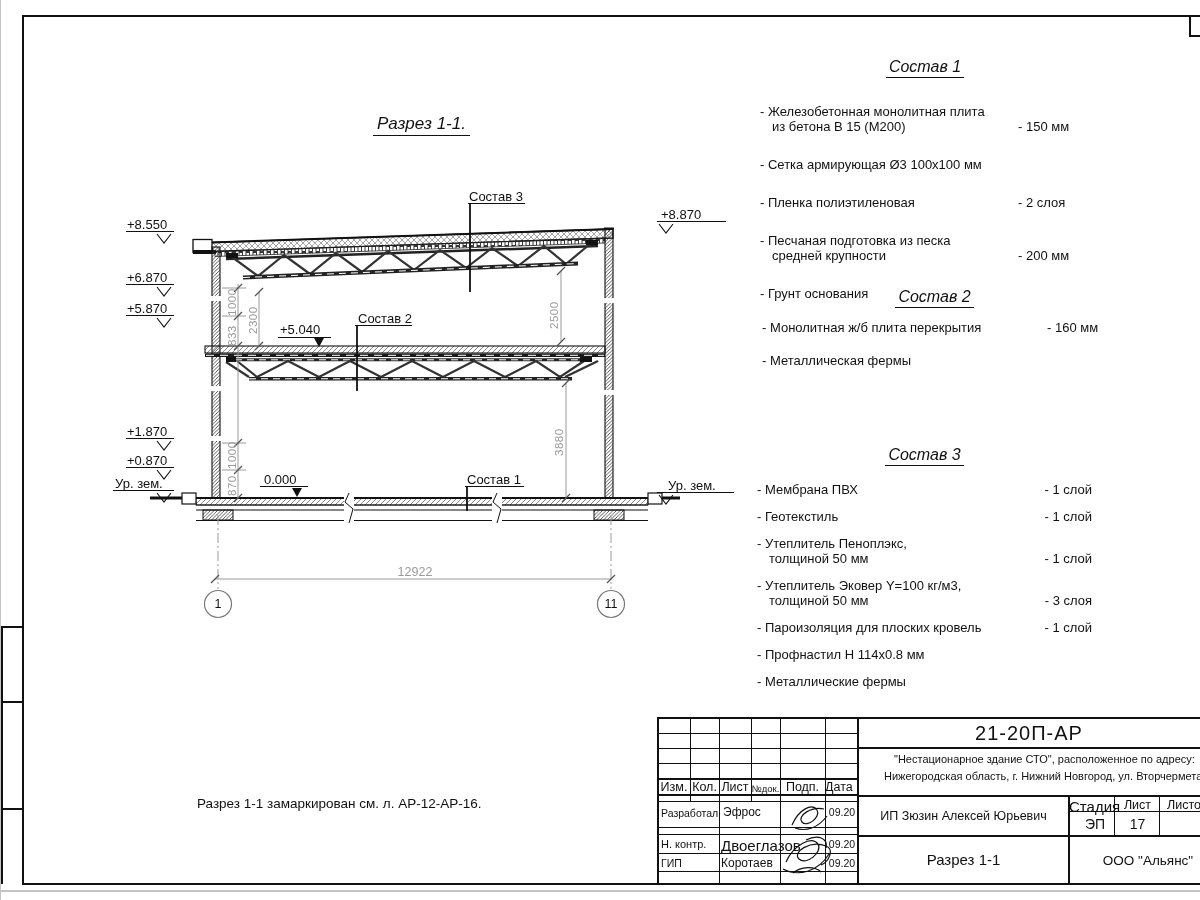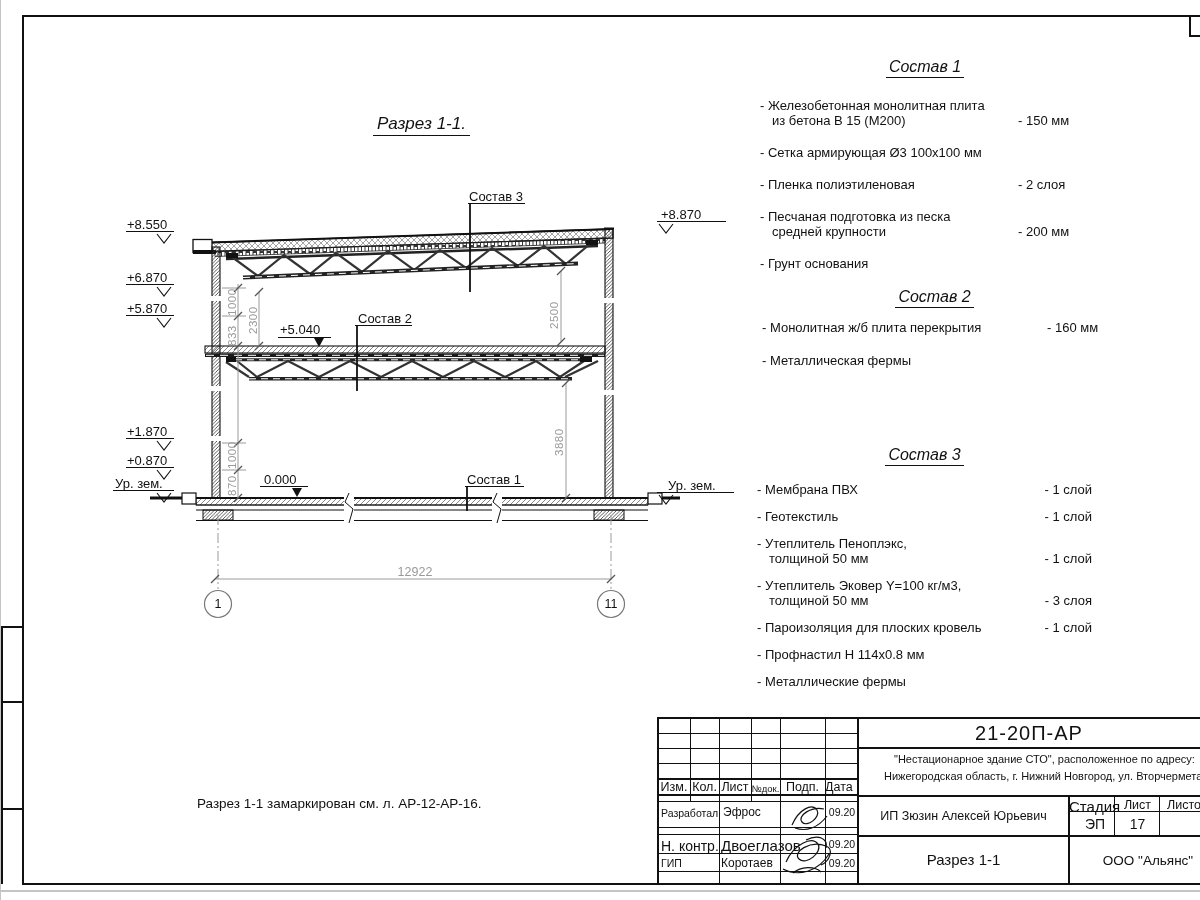--- a/index.html
+++ b/index.html
@@ -10,21 +10,21 @@
   .t{position:absolute;white-space:nowrap;font-size:13px;color:#111;}
   .ctr{text-align:center;}
   .dimv{position:absolute;writing-mode:vertical-rl;transform:rotate(180deg);
         font-size:11.5px;color:#9a9a9a;letter-spacing:.5px;}
   .comp{position:absolute;}
   .comp-h{text-align:center;}
   .comp-h span{font-style:italic;font-size:16px;border-bottom:1px solid #111;padding:0 3px 2px;}
   .item{display:flex;align-items:flex-end;font-size:13px;line-height:15px;}
   .item .nm{white-space:pre-line;padding-left:12px;text-indent:-12px;}
   .item .vl{white-space:nowrap;}
-  .comp1 .nm{width:246px;} .comp1 .item{margin-bottom:17px;} .comp1 .comp-h{margin-bottom:22px;}
+  .comp1 .nm{width:246px;margin-top:6px;} .comp1 .item{margin-bottom:17px;} .comp1 .comp-h{margin-bottom:22px;}
   .comp2 .nm{width:273px;} .comp2 .item{margin-bottom:18px;} .comp2 .comp-h{margin-bottom:14px;}
   .comp3 .nm{width:256px;} .comp3 .item{margin-bottom:12px;gap:21px;} .comp3 .comp-h{margin-bottom:18px;}
   svg{position:absolute;left:0;top:0;}
 </style>
 </head>
 <body>
 
 <div id="sheet">
 
   <svg width="1200" height="900" viewBox="0 0 1200 900">
@@ -334,21 +334,21 @@
     <div class="t ctr" style="left:658px;top:780px;width:32px;font-size:12.5px;">Изм.</div>
     <div class="t ctr" style="left:690px;top:780px;width:29px;font-size:12.5px;">Кол.</div>
     <div class="t ctr" style="left:719px;top:780px;width:32px;font-size:12.5px;">Лист</div>
     <div class="t ctr" style="left:751px;top:783px;width:29px;font-size:9.5px;">№док.</div>
     <div class="t ctr" style="left:780px;top:780px;width:45px;font-size:12.5px;">Подп.</div>
     <div class="t ctr" style="left:825px;top:780px;width:17px;font-size:12.5px;">Дата</div>
 
     <div class="t" style="left:661px;top:807px;font-size:10.5px;">Разработал</div>
     <div class="t" style="left:723px;top:805px;font-size:12px;">Эфрос</div>
     <div class="t ctr" style="left:827px;top:806px;width:30px;font-size:10.5px;">09.20</div>
-    <div class="t" style="left:661px;top:838px;font-size:14px;">Н. контр.</div>
+    <div class="t" style="left:661px;top:838px;font-size:11px;">Н. контр.</div>
     <div class="t" style="left:721px;top:837px;font-size:15px;">Двоеглазов</div>
     <div class="t ctr" style="left:827px;top:838px;width:30px;font-size:10.5px;">09.20</div>
     <div class="t" style="left:661px;top:857px;font-size:10.5px;">ГИП</div>
     <div class="t" style="left:721px;top:856px;font-size:12px;">Коротаев</div>
     <div class="t ctr" style="left:827px;top:857px;width:30px;font-size:10.5px;">09.20</div>
 
     <div class="t ctr" style="left:858px;top:722px;width:342px;font-size:20px;letter-spacing:1px;">21-20П-АР</div>
     <div class="t" style="left:894px;top:753px;font-size:11px;">"Нестационарное здание СТО", расположенное по адресу:</div>
     <div class="t" style="left:884px;top:770px;font-size:11px;">Нижегородская область, г. Нижний Новгород, ул. Вторчермета, 1А</div>
     <div class="t ctr" style="left:858px;top:809px;width:211px;font-size:12.5px;">ИП Зюзин Алексей Юрьевич</div>

